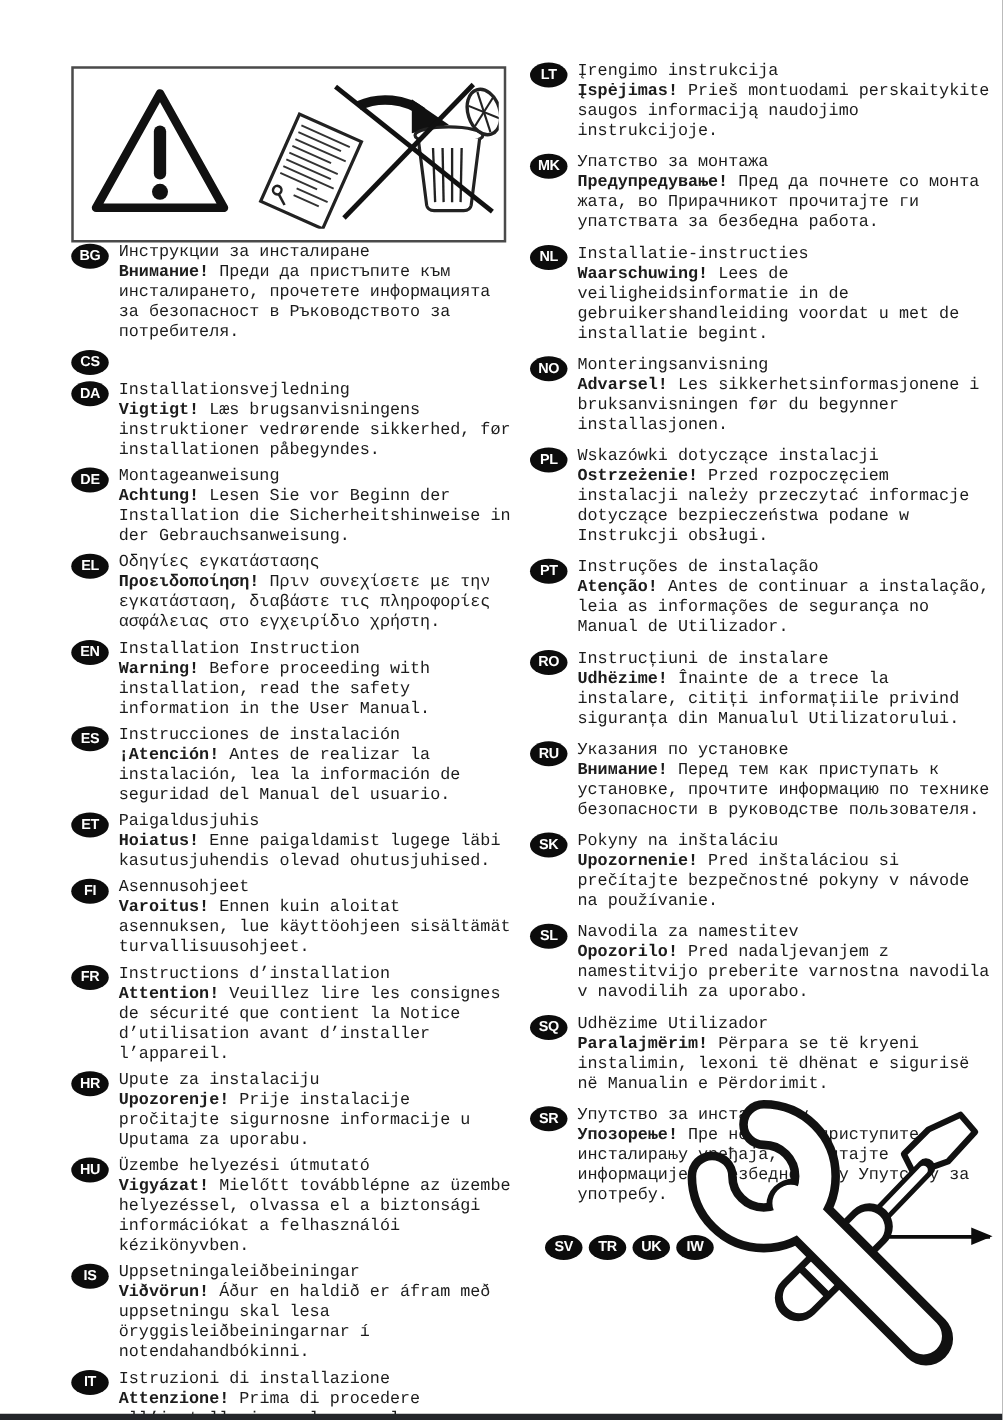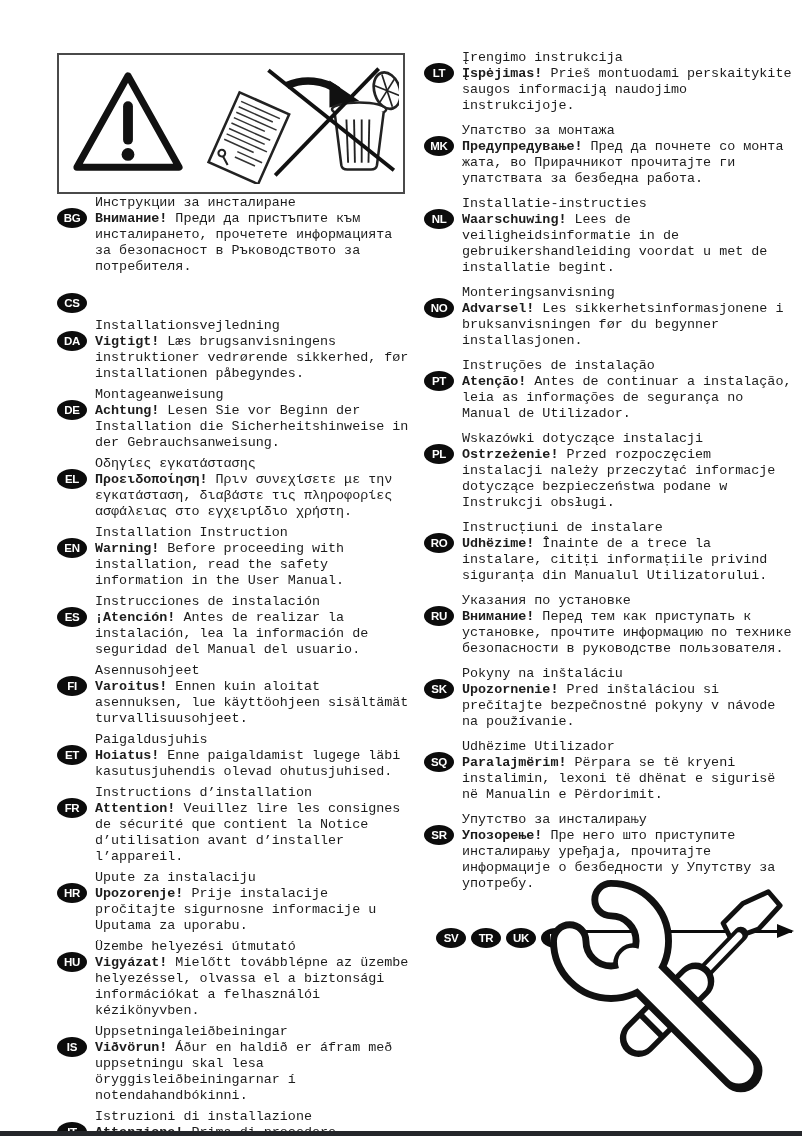--- a/index.html
+++ b/index.html
@@ -6,25 +6,25 @@
   .page{position:relative;width:802px;height:1136px;background:#ffffff;
         font-family:"Liberation Sans","DejaVu Sans",sans-serif;color:#1c1c1c;overflow:hidden;margin:0 auto;}
   .warn-box{position:absolute;left:57px;top:53px;width:348px;height:141px;border:2px solid #4a4a4a;
             box-sizing:border-box;display:flex;align-items:center;justify-content:space-between;padding:8px 10px;}
   .col{position:absolute;display:flex;flex-direction:column;}
   #col-left{left:57px;top:195px;width:354px;gap:5px;}
   #col-right{left:424px;top:50px;width:368px;gap:9px;}
   .entry{display:flex;align-items:flex-start;}
   .badge{flex:0 0 auto;width:30px;height:20px;background:#0c0c0c;color:#ffffff;border-radius:50%;
          font-size:11.5px;font-weight:bold;text-align:center;line-height:20px;letter-spacing:-0.3px;
-         margin-right:8px;margin-top:13px;}
+         margin-right:8px;margin-top:0px;}
   .entry-text{font-size:13.4px;line-height:16px;font-family:Liberation Mono, monospace;}
   .entry-title{font-weight:normal;}
   .warn-word{font-weight:bold;}
-  .extra-row{display:flex;align-items:center;margin-top:14px;padding-left:12px;}
+  .extra-row{display:flex;align-items:flex-start;margin-top:14px;padding-left:12px;}
   .extra-row .badge{margin-right:5px;}
   .arrow-line{width:300px;height:2.5px;background:#0c0c0c;position:relative;margin-left:0px;}
   .arrow-line:after{content:"";position:absolute;right:-2px;top:-6px;width:0;height:0;
                     border-left:17px solid #0c0c0c;border-top:7px solid transparent;border-bottom:7px solid transparent;}
   .tools-wrap{position:absolute;left:548px;top:878px;}
   .bottom-bar{position:absolute;left:0;bottom:0;width:802px;height:5px;background:#24262a;}
 </style>
 </head>
 <body>
 
@@ -133,36 +133,36 @@
 
   <div class="entry">
     <span class="badge">ES</span>
     <span class="entry-text">
       <span class="entry-title">Instrucciones de instalación</span><br>
       <span class="warn-word">¡Atención!</span><span> Antes de realizar la instalación, lea la información de seguridad del Manual del usuario.</span>
     </span>
   </div>
 
   <div class="entry">
+    <span class="badge">ET</span>
+    <span class="entry-text">
+      <span class="entry-title">Paigaldusjuhis</span><br>
+      <span class="warn-word">Hoiatus!</span><span> Enne paigaldamist lugege läbi kasutusjuhendis olevad ohutusjuhised.</span>
+    </span>
+  </div>
+
+  <div class="entry">
     <span class="badge">FI</span>
     <span class="entry-text">
       <span class="entry-title">Asennusohjeet</span><br>
       <span class="warn-word">Varoitus!</span><span> Ennen kuin aloitat asennuksen, lue käyttöohjeen sisältämät turvallisuusohjeet.</span>
     </span>
   </div>
 
   <div class="entry">
-    <span class="badge">ET</span>
-    <span class="entry-text">
-      <span class="entry-title">Paigaldusjuhis</span><br>
-      <span class="warn-word">Hoiatus!</span><span> Enne paigaldamist lugege läbi kasutusjuhendis olevad ohutusjuhised.</span>
-    </span>
-  </div>
-
-  <div class="entry">
     <span class="badge">FR</span>
     <span class="entry-text">
       <span class="entry-title">Instructions d’installation</span><br>
       <span class="warn-word">Attention!</span><span> Veuillez lire les consignes de sécurité que contient la Notice d’utilisation avant d’installer l’appareil.</span>
     </span>
   </div>
 
   <div class="entry">
     <span class="badge">HR</span>
     <span class="entry-text">
@@ -228,36 +228,36 @@
 
   <div class="entry">
     <span class="badge">NO</span>
     <span class="entry-text">
       <span class="entry-title">Monteringsanvisning</span><br>
       <span class="warn-word">Advarsel!</span><span> Les sikkerhetsinformasjonene i bruksanvisningen før du begynner installasjonen.</span>
     </span>
   </div>
 
   <div class="entry">
+    <span class="badge">PL</span>
+    <span class="entry-text">
+      <span class="entry-title">Wskazówki dotyczące instalacji</span><br>
+      <span class="warn-word">Ostrzeżenie!</span><span> Przed rozpoczęciem instalacji należy przeczytać informacje dotyczące bezpieczeństwa podane w Instrukcji obsługi.</span>
+    </span>
+  </div>
+
+  <div class="entry">
     <span class="badge">PT</span>
     <span class="entry-text">
       <span class="entry-title">Instruções de instalação</span><br>
       <span class="warn-word">Atenção!</span><span> Antes de continuar a instalação, leia as informações de segurança no Manual de Utilizador.</span>
     </span>
   </div>
 
   <div class="entry">
-    <span class="badge">PL</span>
-    <span class="entry-text">
-      <span class="entry-title">Wskazówki dotyczące instalacji</span><br>
-      <span class="warn-word">Ostrzeżenie!</span><span> Przed rozpoczęciem instalacji należy przeczytać informacje dotyczące bezpieczeństwa podane w Instrukcji obsługi.</span>
-    </span>
-  </div>
-
-  <div class="entry">
     <span class="badge">RO</span>
     <span class="entry-text">
       <span class="entry-title">Instrucțiuni de instalare</span><br>
       <span class="warn-word">Udhëzime!</span><span> Înainte de a trece la instalare, citiți informațiile privind siguranța din Manualul Utilizatorului.</span>
     </span>
   </div>
 
   <div class="entry">
     <span class="badge">RU</span>
     <span class="entry-text">
@@ -267,20 +267,27 @@
   </div>
 
   <div class="entry">
     <span class="badge">SK</span>
     <span class="entry-text">
       <span class="entry-title">Pokyny na inštaláciu</span><br>
       <span class="warn-word">Upozornenie!</span><span> Pred inštaláciou si prečítajte bezpečnostné pokyny v návode na používanie.</span>
     </span>
   </div>
 
+  <div class="entry">
+    <span class="badge">SL</span>
+    <span class="entry-text">
+      <span class="entry-title">Navodila za namestitev</span><br>
+      <span class="warn-word">Opozorilo!</span><span> Pred nadaljevanjem z namestitvijo preberite varnostna navodila v navodilih za uporabo.</span>
+    </span>
+  </div>
 
   <div class="entry">
     <span class="badge">SQ</span>
     <span class="entry-text">
       <span class="entry-title">Udhëzime Utilizador</span><br>
       <span class="warn-word">Paralajmërim!</span><span> Përpara se të kryeni instalimin, lexoni të dhënat e sigurisë në Manualin e Përdorimit.</span>
     </span>
   </div>
 
   <div class="entry">

